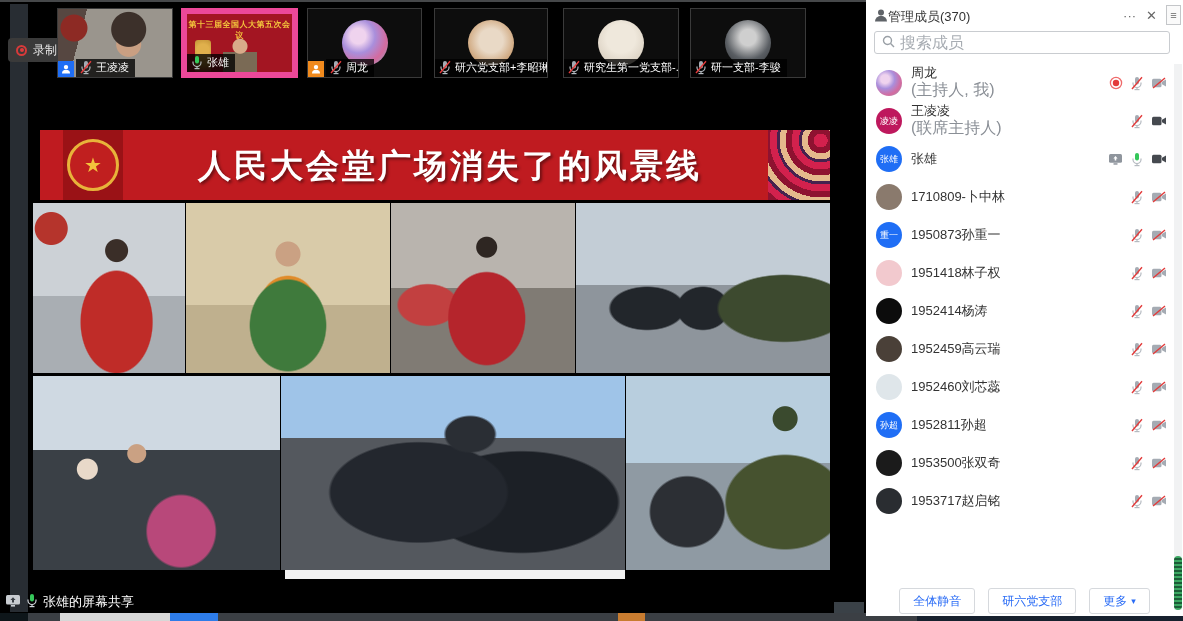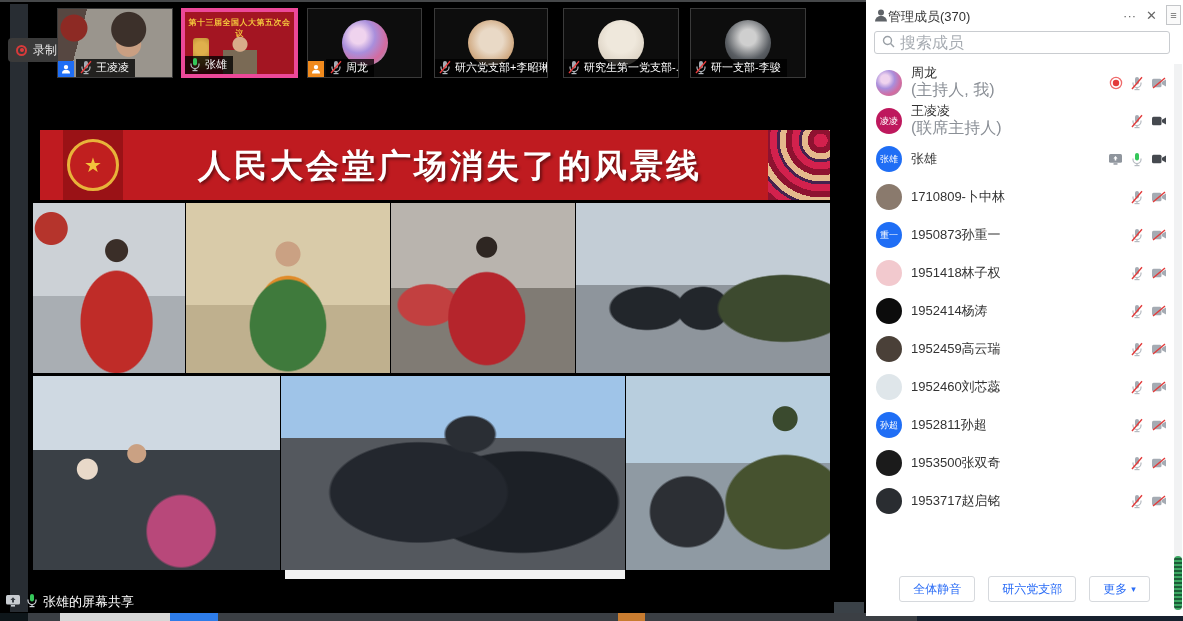--- a/index.html
+++ b/index.html
@@ -14,21 +14,21 @@
 
   
   #rec-pill { left:8px; top:38px; height:24px; padding:0 10px 0 8px; background:#3a3a3a;
     border-radius:4px; display:flex; align-items:center; gap:6px; color:#e8e8e8; font-size:12px; }
   .rec-dot { width:11px; height:11px; border-radius:50%; border:2px solid #d83a3a; position:relative; }
   .rec-dot::after { content:""; position:absolute; left:1.5px; top:1.5px; width:4px; height:4px;
     border-radius:50%; background:#e03c3c; }
 
   
   .thumb { top:8px; height:70px; background:#101010; border:1px solid #3a3a3a; overflow:hidden; }
-  .thumb.active { border:4px solid #ec4899; }
+  .thumb.active { border:6px solid #ec4899; }
   .t-bottom { position:absolute; left:0; bottom:0; display:flex; align-items:flex-end; gap:2px; }
   .t-badge { width:16px; height:16px; display:flex; align-items:center; justify-content:center; }
   .badge-cohost { background:#1f6ef5; } .badge-host { background:#f08a1d; }
   .t-pill { display:flex; align-items:center; gap:3px; background:rgba(0,0,0,.78);
     color:#fff; font-size:11px; padding:1px 6px 2px 3px; white-space:nowrap; }
   .t-video { background:
     radial-gradient(circle at 14% 28%, #8d2a24 0 13px, transparent 14px),
     radial-gradient(circle at 62% 30%, #3c302a 0 17px, transparent 18px),
     radial-gradient(circle at 62% 52%, #c99f82 0 12px, transparent 13px),
     linear-gradient(105deg,#564741 0 22%, #9a958d 22% 100%); width:100%; height:100%; }
@@ -129,21 +129,21 @@
     align-items:center; justify-content:center; color:#fff; font-size:9px; letter-spacing:0; }
   .mtxt { margin-left:9px; line-height:1.15; }
   .mname { font-size:13px; color:#333; }
   .msub { font-size:16px; color:#8a8f96; }
   .micons { position:absolute; right:16px; top:0; height:38px; display:flex; align-items:center; gap:7px; }
   .micons span { display:flex; }
 
   #panel-footer { position:absolute; left:0; top:576px; width:317px; height:30px;
     display:flex; justify-content:center; gap:13px; }
   .pbtn { height:26px; padding:0 13px; border:1px solid #d6d9dd; border-radius:3px; background:#fff;
-    color:#2a6cf6; font-size:12px; display:flex; align-items:center; gap:4px; }
+    color:#2a6cf6; font-size:12px; display:flex; align-items:center; gap:4px;margin-top:12px; }
   .caret { font-size:9px; }
 
   #scroll-track { position:absolute; left:308px; top:64px; width:8px; height:546px; background:#f1f2f3; }
   #scroll-thumb { position:absolute; left:308px; top:556px; width:8px; height:54px; border-radius:4px;
     background:repeating-linear-gradient(180deg,#3ba862 0 2px,#1c5c37 2px 4px); }
 </style>
 </head>
 <body>
 
 <div id="stage">

